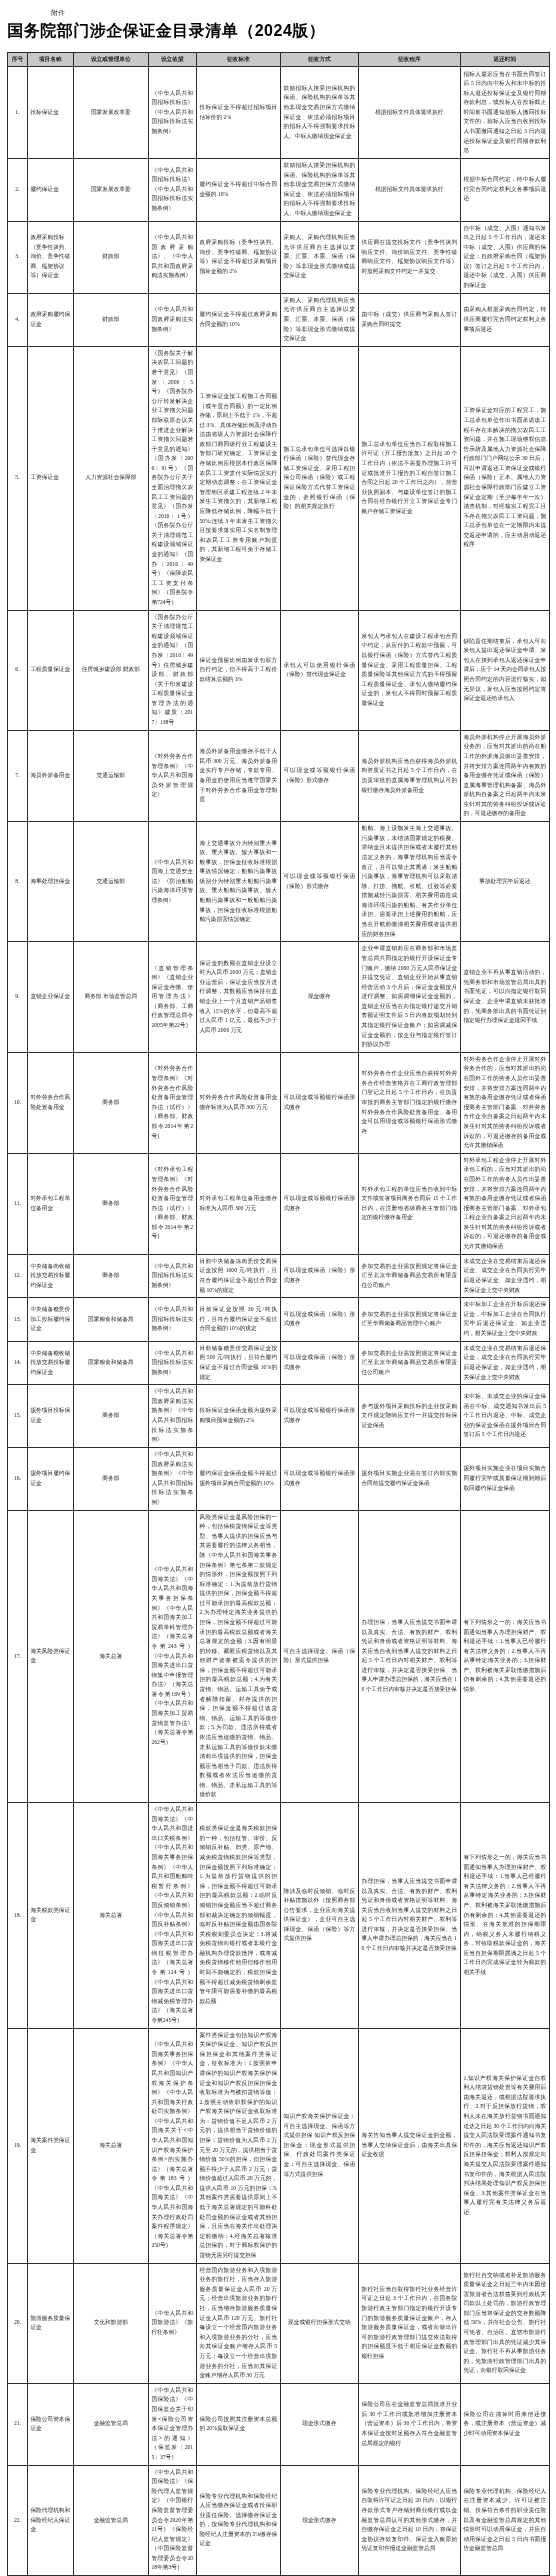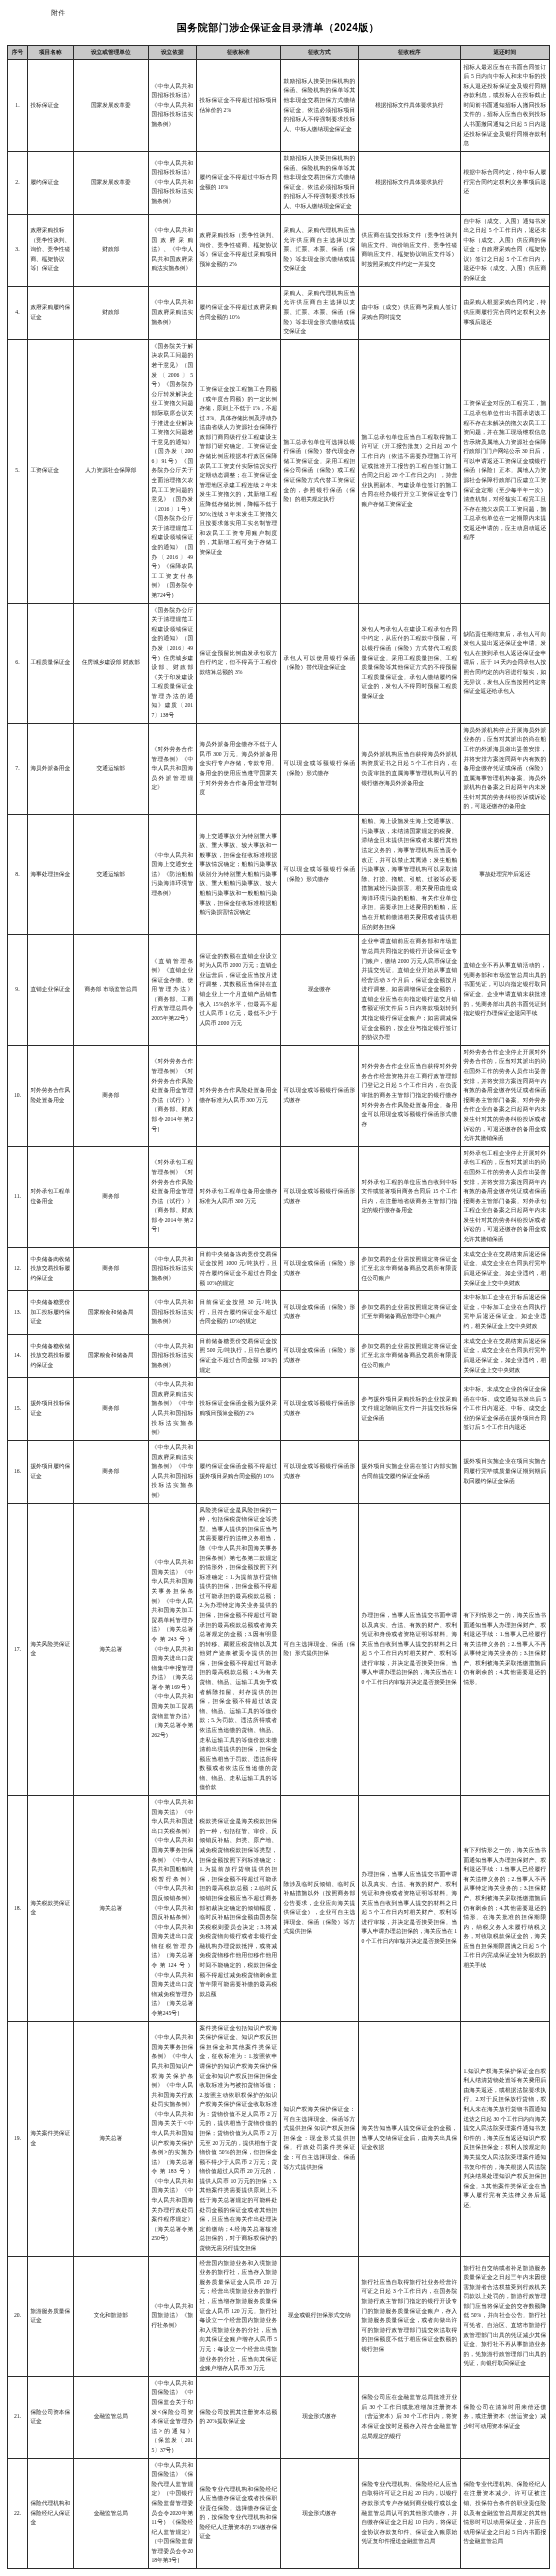--- a/index.html
+++ b/index.html
@@ -1,20 +1,20 @@
 <!DOCTYPE html>
 <html style="font-size:8.2px"><head>
 <meta charset="utf-8">
 <style>
   html,body{margin:0;padding:0;background:#ffffff;}
   body{width:556px;font-family:"Liberation Serif","DejaVu Serif",serif;color:#1a1a1a;}
   .page{width:556px;box-sizing:border-box;padding:9.3px 7.2px 5.2px 7.2px;background:#fff;}
   .attach{font-size:6.7px;color:#222;margin:0 0 3.1px 44px;letter-spacing:0.5px;}
-  .doc-title{text-align:center;font-family:"Liberation Sans","DejaVu Sans",sans-serif;
-    font-weight:bold;font-size:10px;color:#000;margin:1px 0 9.3px 0;letter-spacing:0.5px;}
+  .doc-title{text-align:left;font-family:"Liberation Sans","DejaVu Sans",sans-serif;
+    font-weight:bold;font-size:16px;color:#000;margin:1px 0 9.3px 0;letter-spacing:0.5px;}
   table.main{border-collapse:collapse;table-layout:fixed;width:542px;margin:0 auto;}
   table.main th, table.main td{
     border:0.5px solid #2b2b2b;vertical-align:middle;
     font-size:5.7px;line-height:1.68;padding:2.1px 2.6px;word-break:break-all;
     color:#1c1c1c;box-sizing:border-box;}
   table.main{border:1px solid #2b2b2b;}
   thead th{background:#c8c8c8;font-family:"Liberation Sans","DejaVu Sans",sans-serif;
     font-weight:bold;text-align:center;font-size:6.2px;padding:4.1px 2.1px;color:#000;}
   td.c-num{text-align:center;}
   td.c-name{text-align:left;}

